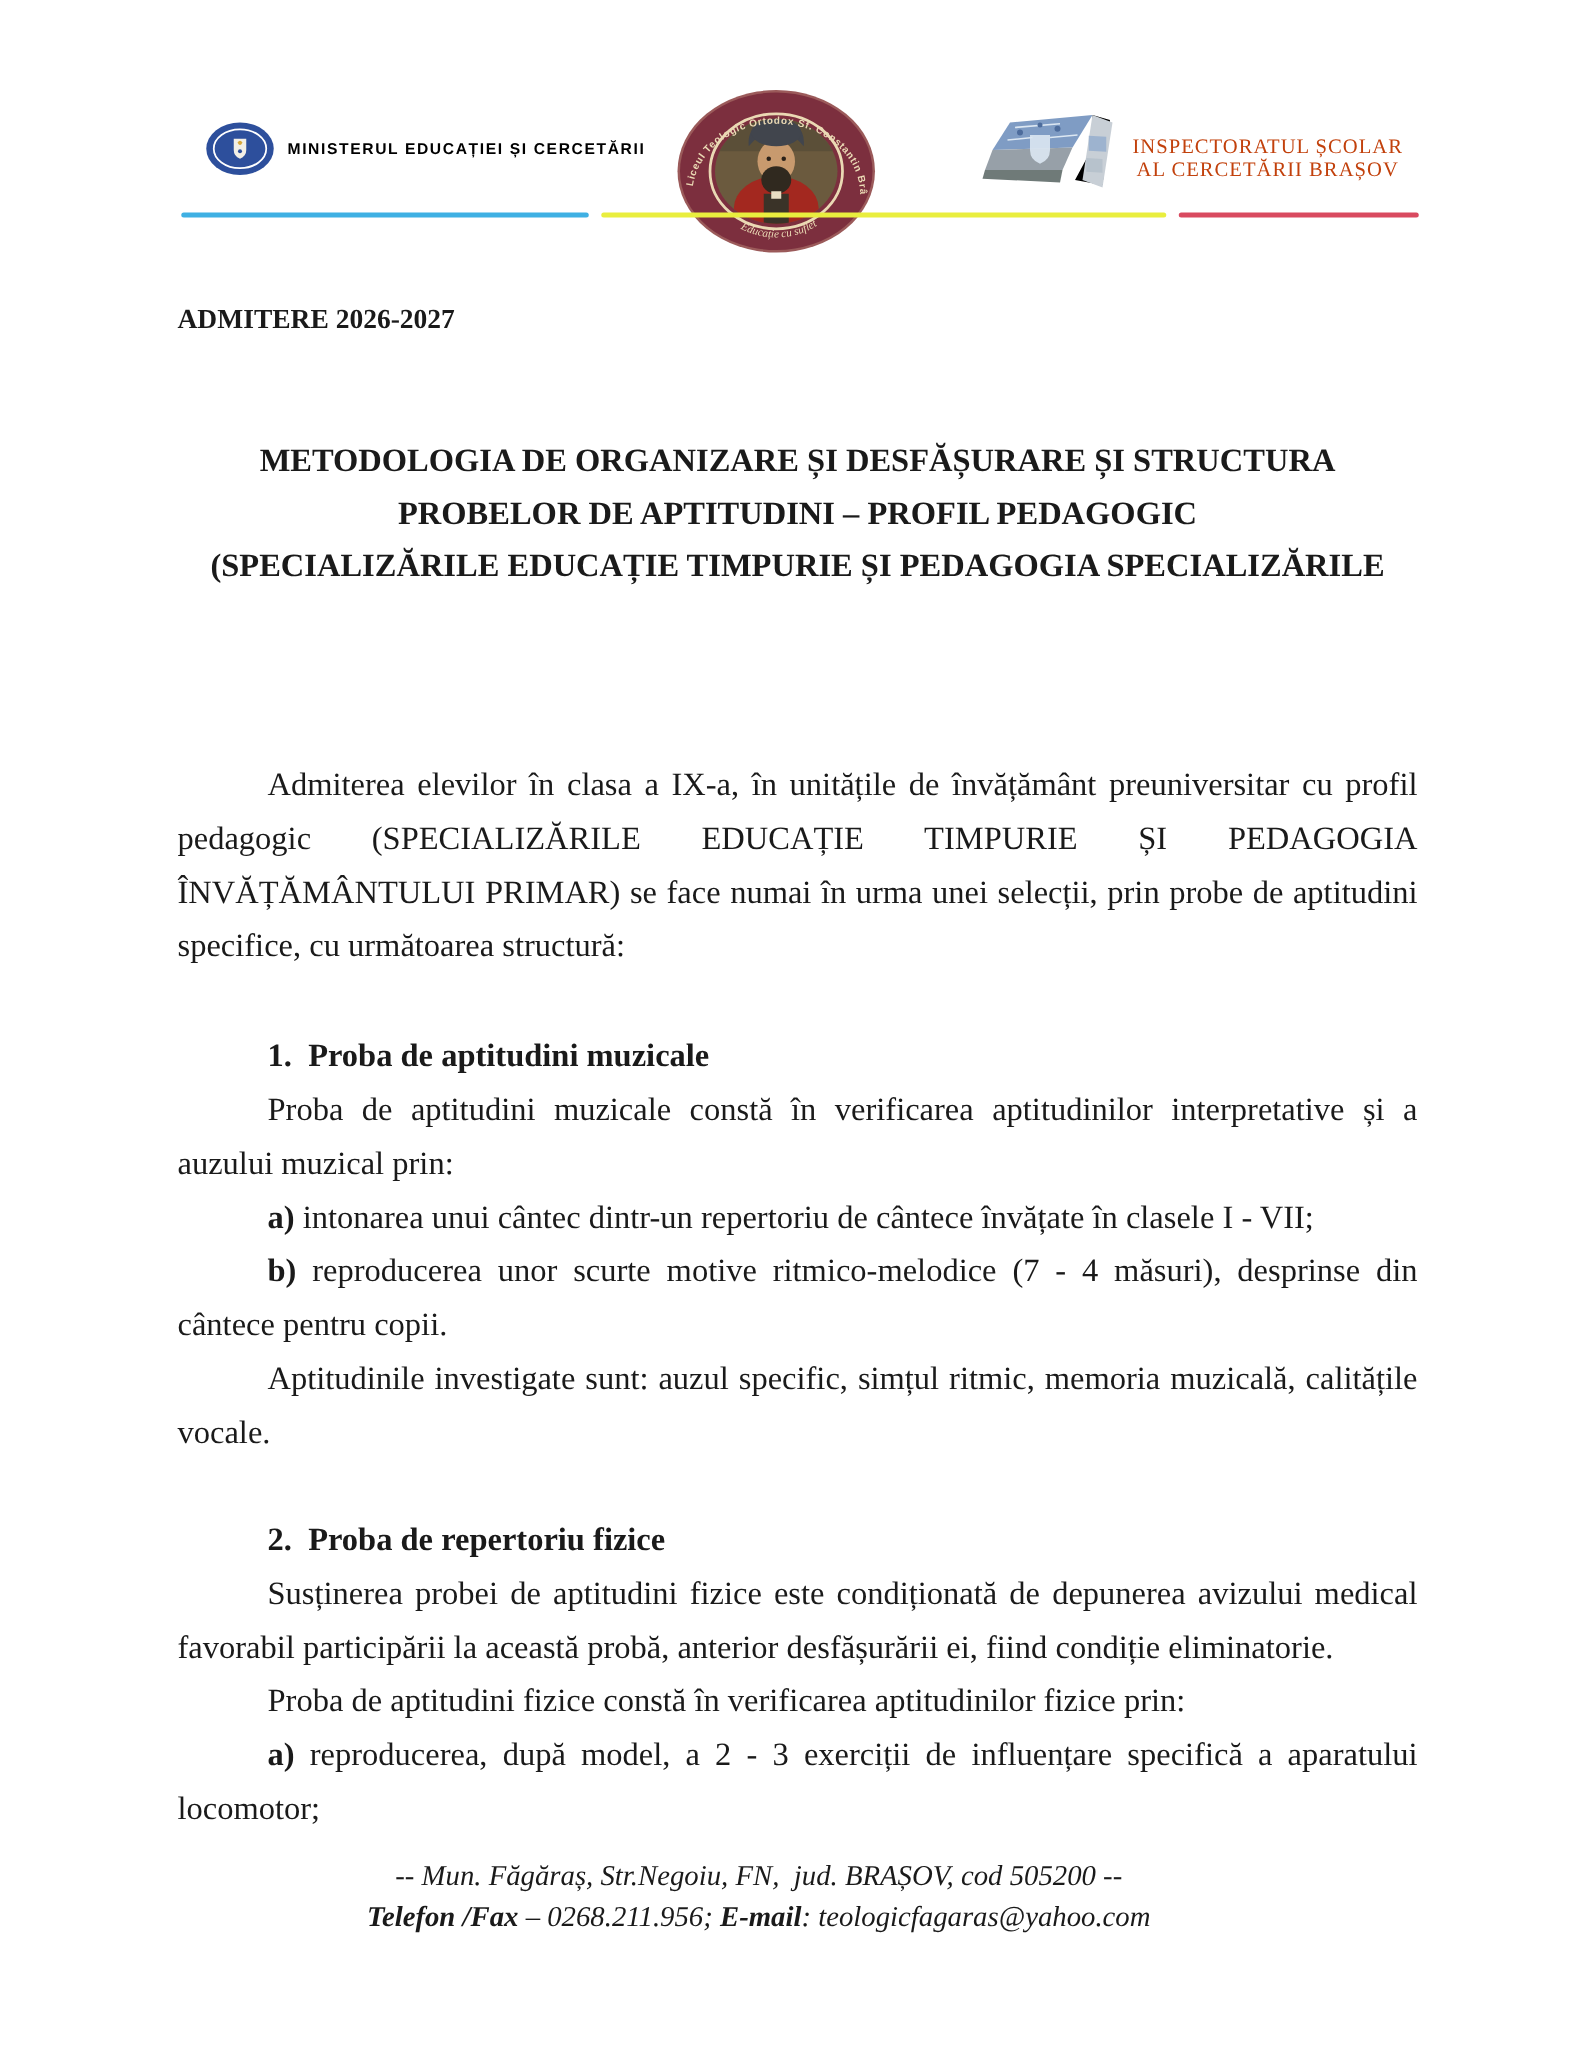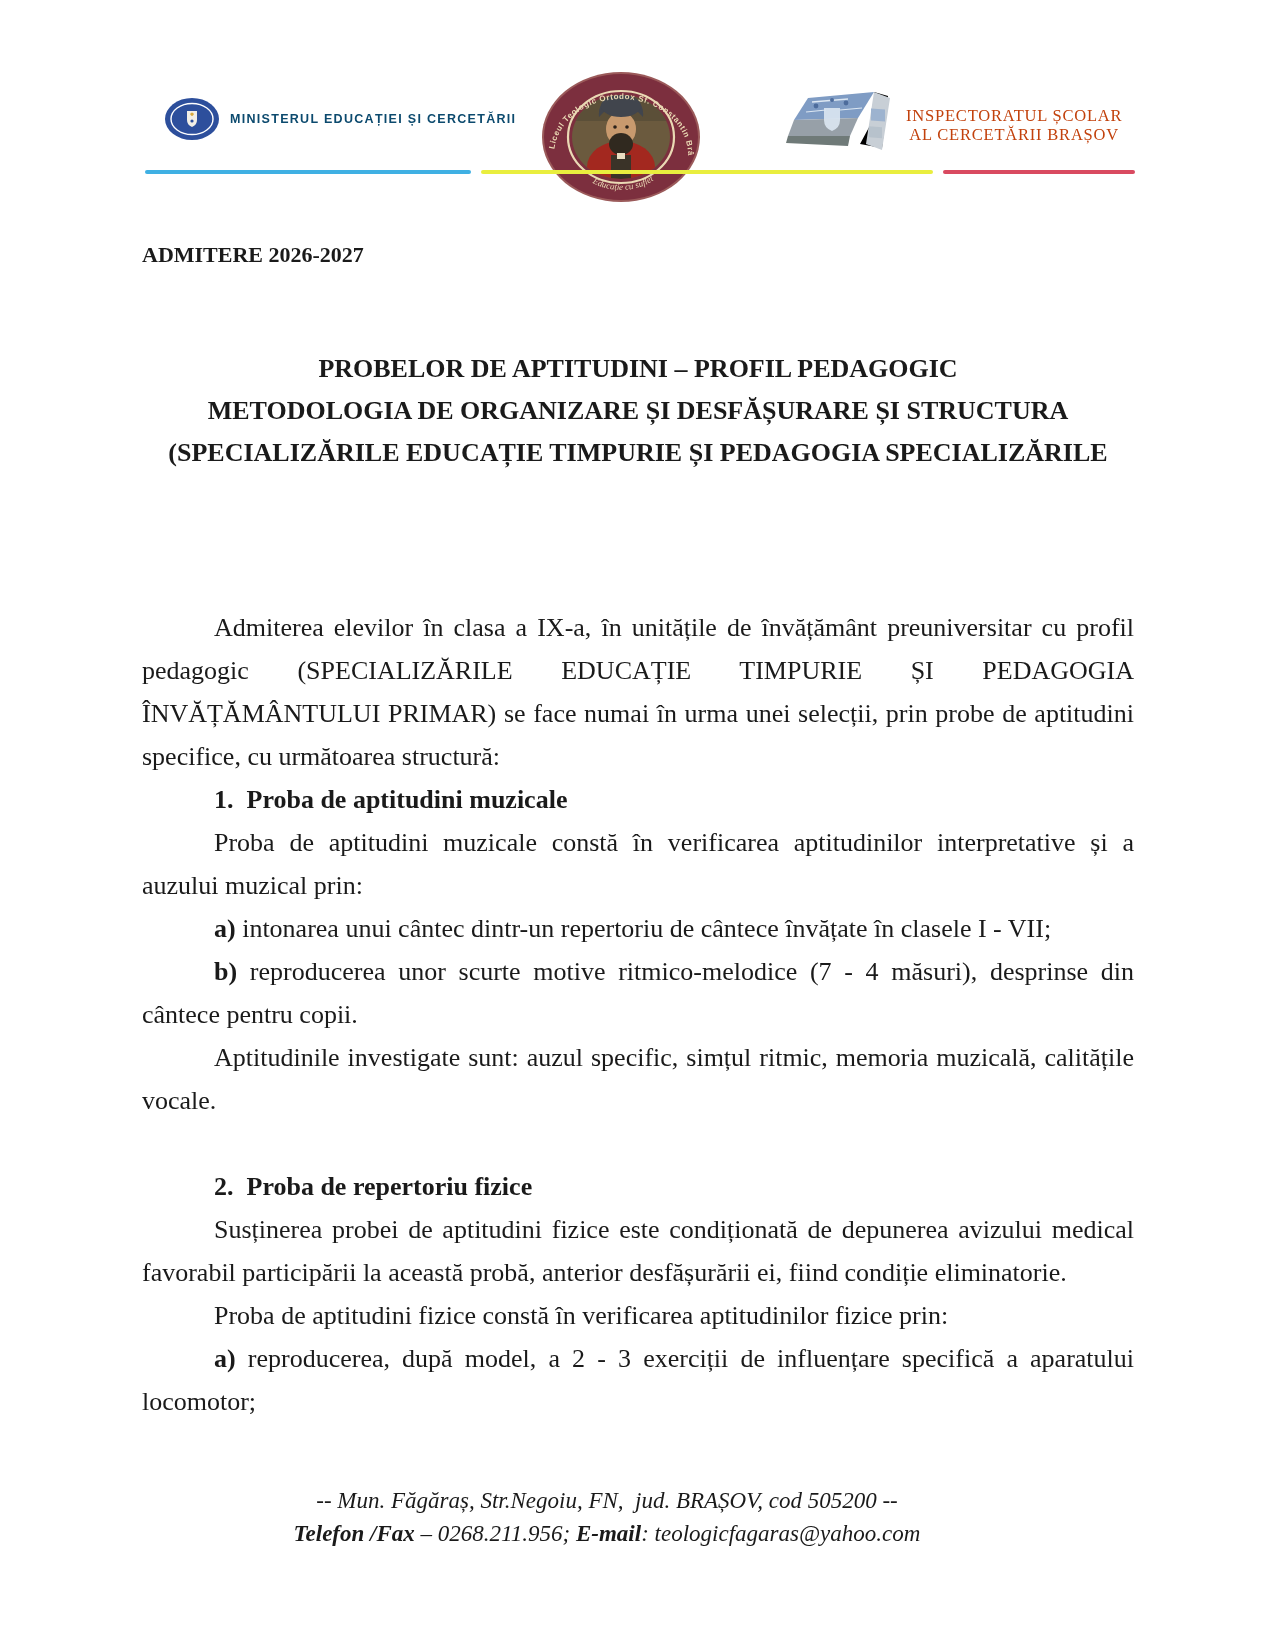--- a/index.html
+++ b/index.html
@@ -36,21 +36,21 @@
     text-align:left; font-size:22px; font-weight:bold; line-height:34px;
   }
   .doc-subtitle {
     position:absolute; left:142px; top:348px; width:992px;
     text-align:center; font-size:26px; font-weight:bold; line-height:42px;
   }
 
   
   .body-block { position:absolute; left:142px; top:606px; width:992px; font-size:26px; line-height:43px; }
   .para   { text-align:justify; text-indent:72px; }
-  .heading{ font-weight:bold; text-indent:72px; }
+  .heading{ font-weight:bold; text-indent:72px;margin-top:45px; }
   .heading .lead { margin-right:13px; }
   .para .lead { font-weight:bold; }
   .gap-above { margin-top:43px; }
 
   
   .footer {
     position:absolute; left:0; top:1484px; width:1214px;
     text-align:center; font-size:23px; line-height:33px; font-style:italic;
   }
   .footer .line1 { white-space:pre-wrap; }
@@ -64,21 +64,21 @@
   <div class="hdr-ministry">
     <span>
       <svg width="58" height="46" viewBox="0 0 58 46">
         <ellipse cx="29" cy="23" rx="27" ry="21" style="fill: rgb(45, 79, 156);"></ellipse>
         <ellipse cx="29" cy="23" rx="21" ry="15.5" fill="none" stroke="#ffffff" stroke-width="1.4"></ellipse>
         <path d="M24,15 h10 v9 q0,5 -5,7 q-5,-2 -5,-7 z" fill="#f2efe6"></path>
         <path d="M27,18 q2,-3 4,0 q-1,2 -2,2 q-1,0 -2,-2 z" fill="#d8a93c"></path>
         <circle cx="29" cy="25" r="1.6" fill="#2d4f9c"></circle>
       </svg>
     </span>
-    <span class="ministry-label" style="color: #0c4a6e;">MINISTERUL EDUCAȚIEI ȘI CERCETĂRII</span>
+    <span class="ministry-label" style="color: #000000;">MINISTERUL EDUCAȚIEI ȘI CERCETĂRII</span>
   </div>
 
   <div class="hdr-seal">
     <svg width="160" height="132" viewBox="0 0 160 132">
       <defs>
         <clipPath id="sealClip">
             <ellipse cx="80" cy="66" rx="49" ry="42"></ellipse>
           </clipPath>
         <path id="ringTop" d="M 13 84 A 67 56 0 1 1 147 84" fill="none"></path>
         <path id="ringBottom" d="M 34 96 A 52 43 0 0 0 126 96" fill="none"></path>
@@ -135,22 +135,22 @@
 
   <div class="tricolor">
     <span class="tri-blue" style="background: rgb(63, 176, 227);"></span>
     <span class="tri-yellow" style="background: rgb(233, 238, 62);"></span>
     <span class="tri-red2" style="left: 798px; width: 192px; background: rgb(217, 74, 96);"></span>
   </div>
 
   <h1 class="doc-title">ADMITERE 2026-2027</h1>
 
   <div class="doc-subtitle">
+    <div>METODOLOGIA DE ORGANIZARE ȘI DESFĂȘURARE ȘI STRUCTURA</div>
     <div>PROBELOR DE APTITUDINI – PROFIL PEDAGOGIC</div>
-    <div>METODOLOGIA DE ORGANIZARE ȘI DESFĂȘURARE ȘI STRUCTURA</div>
     <div>(SPECIALIZĂRILE EDUCAȚIE TIMPURIE ȘI PEDAGOGIA SPECIALIZĂRILE</div>
   </div>
 
   <main class="body-block">
     <p class="para">Admiterea elevilor în clasa a IX-a, în unitățile de învățământ preuniversitar cu profil pedagogic (SPECIALIZĂRILE EDUCAȚIE TIMPURIE ȘI PEDAGOGIA ÎNVĂȚĂMÂNTULUI PRIMAR) se face numai în urma unei selecții, prin probe de aptitudini specifice, cu următoarea structură:</p>
 
     <p class="heading">
       <span class="lead">1.</span><span>Proba de aptitudini muzicale</span>
     </p>
 

